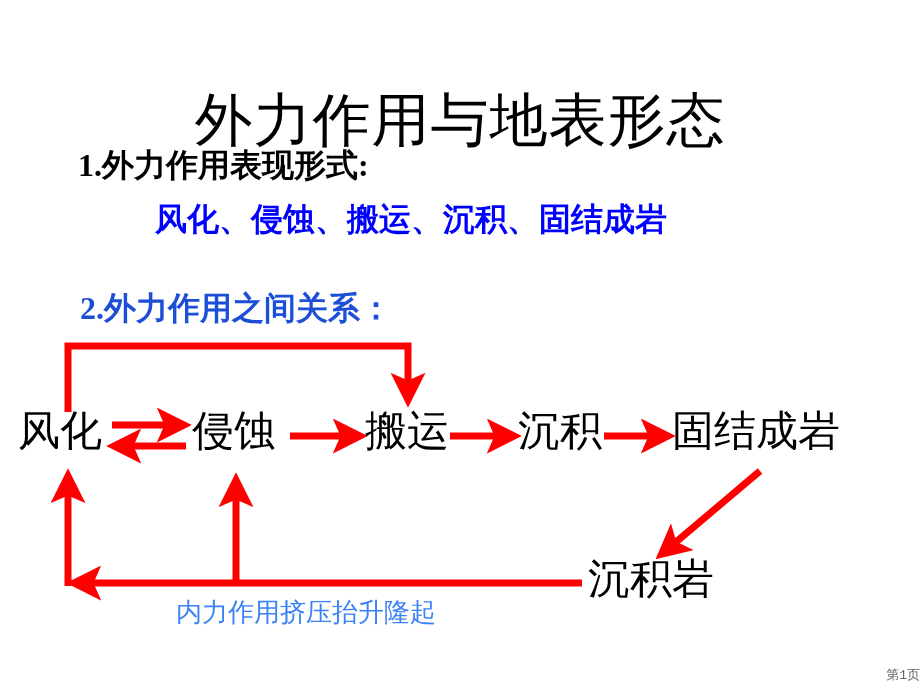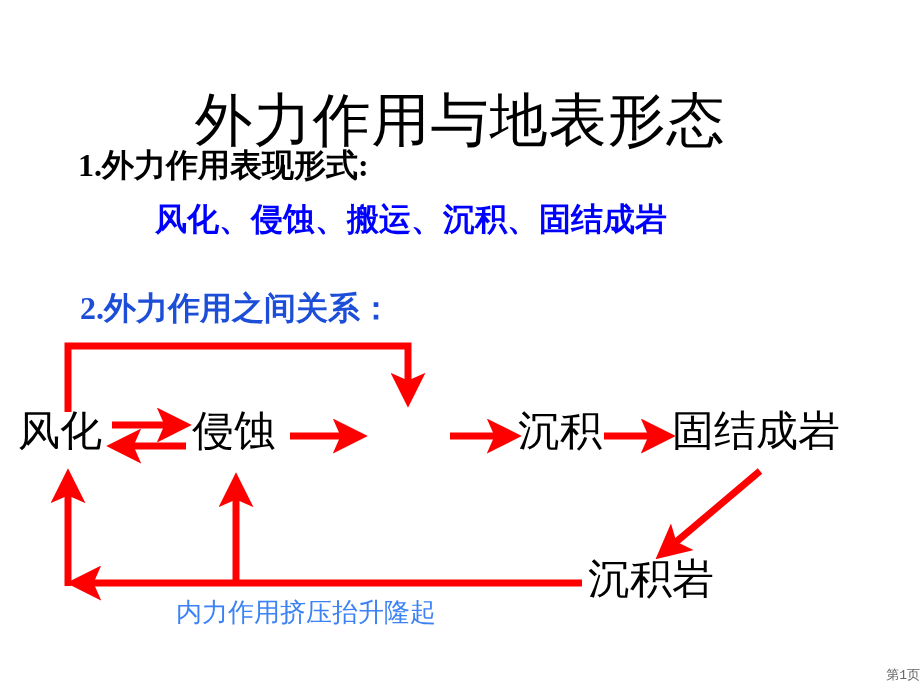--- a/index.html
+++ b/index.html
@@ -155,20 +155,21 @@
 
     <g>
       <path d="M236,586 L236,482" fill="none" stroke="#ff0000" stroke-width="7" stroke-linecap="butt" marker-end="url(#ah)"></path>
     </g>
   </svg>
 
   <div class="node" id="node-qinshi">侵蚀</div>
 
   <div class="node" id="node-fenghua">风化</div>
 
+  <div class="node" id="node-banyun">搬运</div>
 
   <div class="node" id="node-chenji">沉积</div>
 
   <div class="node" id="node-gujie">固结成岩</div>
 
   <div class="node" id="node-chenjiyan">沉积岩</div>
 
   <div id="caption-inner">内力作用挤压抬升隆起</div>
 
   <div id="page-number">第1页</div>

